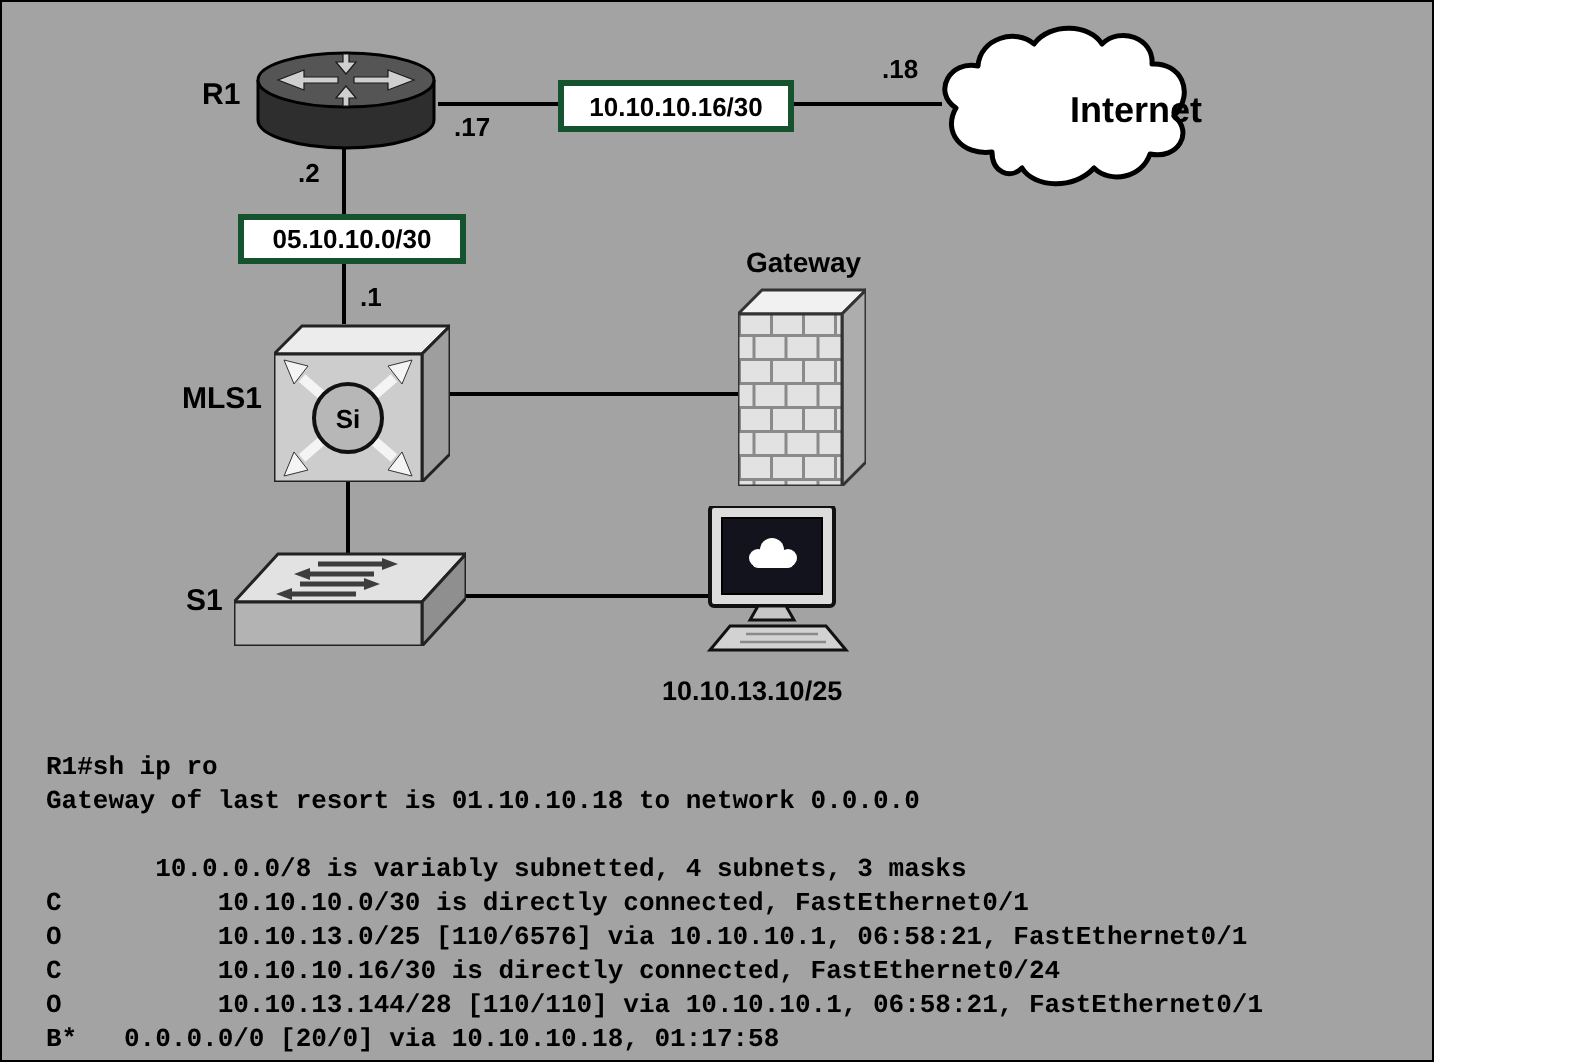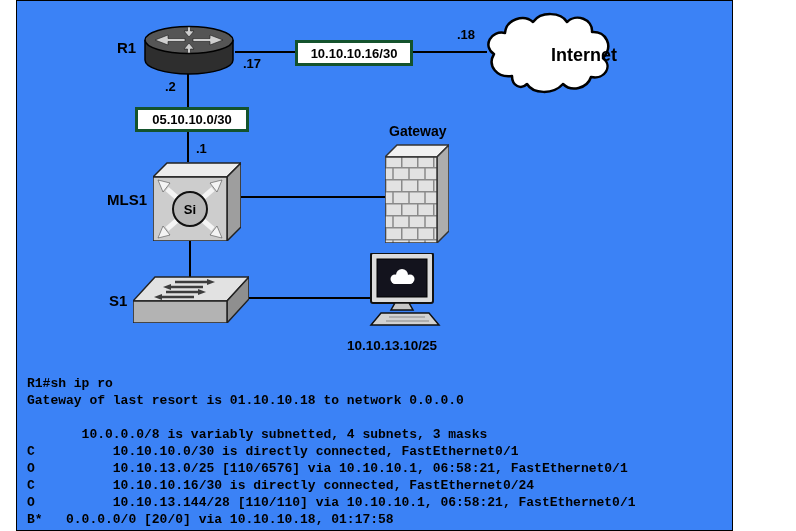--- a/index.html
+++ b/index.html
@@ -1,43 +1,42 @@
 <!DOCTYPE html>
 <html><head>
 <meta charset="utf-8">
 <style>
   * { margin:0; padding:0; box-sizing:border-box; }
   html,body { background:#fff; }
   .screen {
     position:relative; width:717px; height:531px;
-    background:#3b82f6; border:1px solid #000;
+    background:#a3a3a3; border:1px solid #000;
     overflow:hidden;
     font-family:"Liberation Sans", sans-serif;
-    margin-left:16px;
   }
   .lbl { position:absolute; font-weight:bold; color:#000; white-space:nowrap; }
   .lbl.device { font-size:15px; }
   .lbl.iface  { font-size:13px; }
   .lbl.hostip { font-size:13.5px; width:120px; text-align:left; }
   .lbl.cloudname { font-size:18px; width:138px; text-align:right; }
   .subnet-box {
     position:absolute; border:3px solid #14532d; background:#fff;
     display:flex; align-items:center; justify-content:center;
     font-weight:bold; font-size:13px; color:#000;
   }
   .wire { position:absolute; background:#000; }
   .wire.h { height:2px; }
   .wire.v { width:2px; }
   .icon { position:absolute; }
   svg text { font-family:"Liberation Sans", sans-serif; }
   .console { position:absolute; left:0; top:374px; width:100%; }
   .console-line {
     font-family:"Liberation Mono","DejaVu Sans Mono",monospace;
     font-weight:bold; font-size:13px; line-height:17px; min-height:17px;
-    white-space:pre; padding-left:10px; color:#000;
+    white-space:pre; padding-left:22px; color:#000;
   }
 </style>
 </head>
 <body>
 
 <div class="screen">
 
   <div>
 
     <div class="wire h" style="left:218px;top:50px;width:60px"></div>

